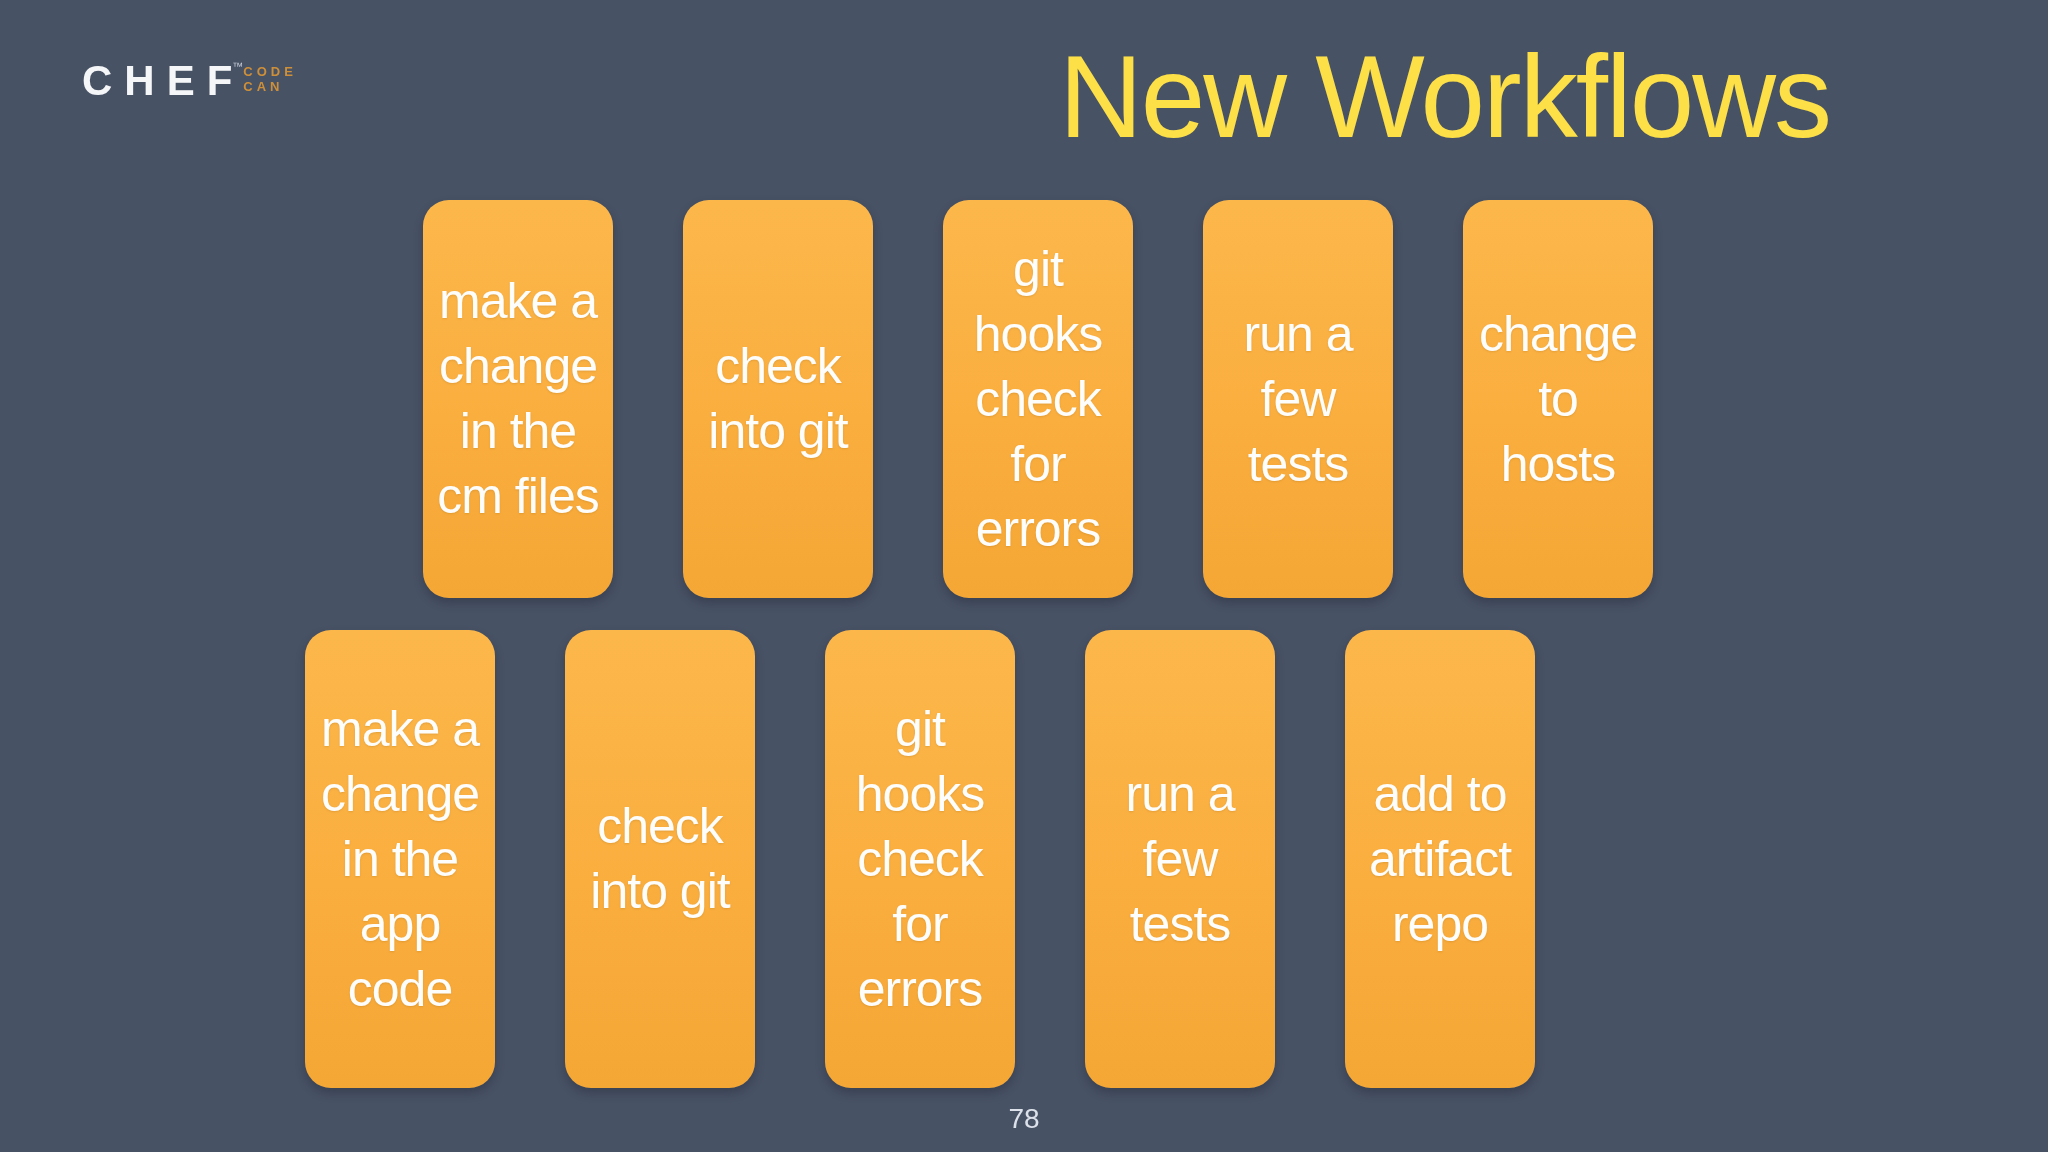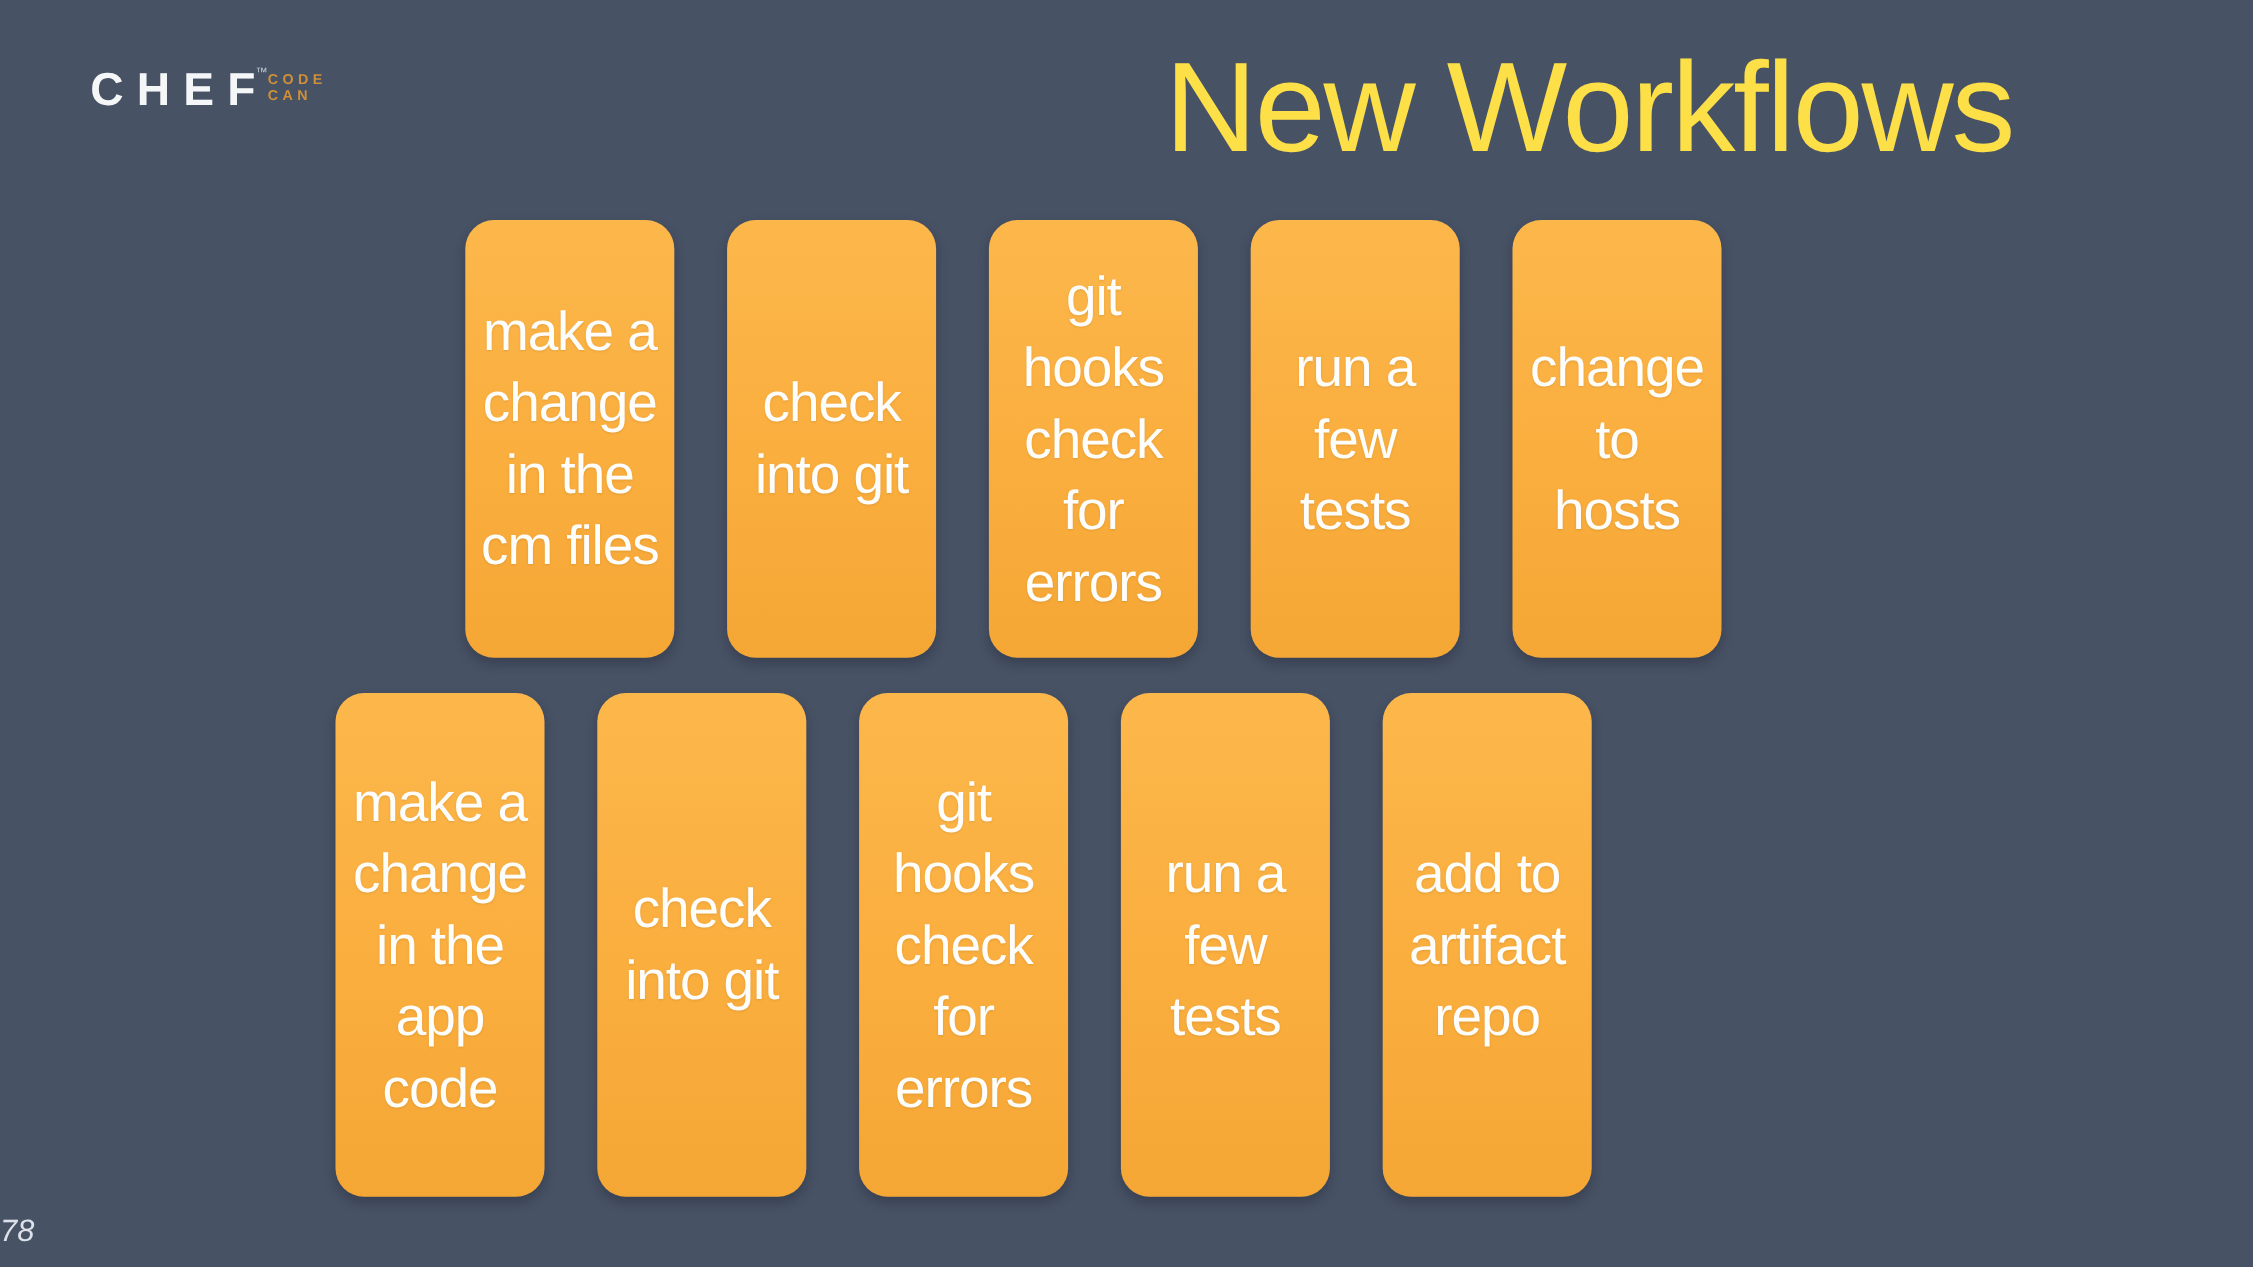--- a/index.html
+++ b/index.html
@@ -70,21 +70,21 @@
     line-height: 118px;
     font-weight: 400;
     letter-spacing: -2px;
     color: #fde047;
   }
 
   
   .row {
     position: absolute;
     display: flex;
-    gap: 48px;
+    gap: 70px;
   }
   .row1 {
     left: 423px;
     top: 200px;
     height: 398px;
   }
   .row2 {
     left: 305px;
     top: 630px;
     height: 458px;
@@ -108,24 +108,23 @@
     text-shadow: 0 1px 2px rgba(120, 80, 10, 0.18);
     white-space: nowrap;
   }
 
   
   .page-number {
     position: absolute;
     left: 0;
     right: 0;
     top: 1103px;
-    text-align: left;
+    text-align: center;
     font-size: 28px;
     color: var(--page-num, #DDE2EA);
-    font-style: italic;
   }
 </style>
 </head>
 <body style="--bg: #485265; --box: #FAAE3E; --box-top: #FCB74B; --text: #FDFDFC; --page-num: #DDE2EA; --tagline: #CE8F39;">
 
 <div class="slide">
 
   <div class="logo">
     <svg class="logo-icon" viewBox="0 0 112 112" xmlns="http://www.w3.org/2000/svg">
 

